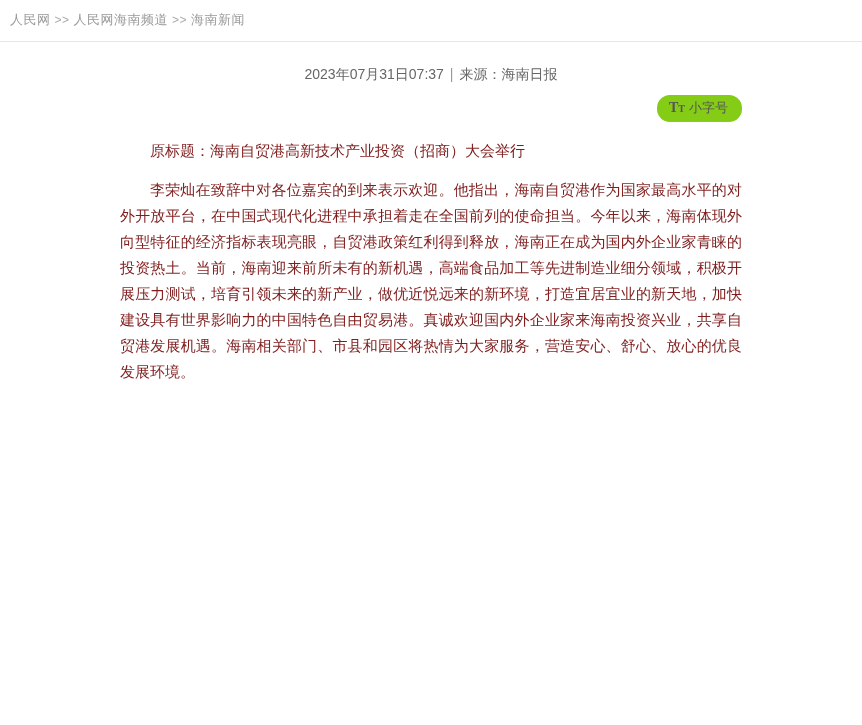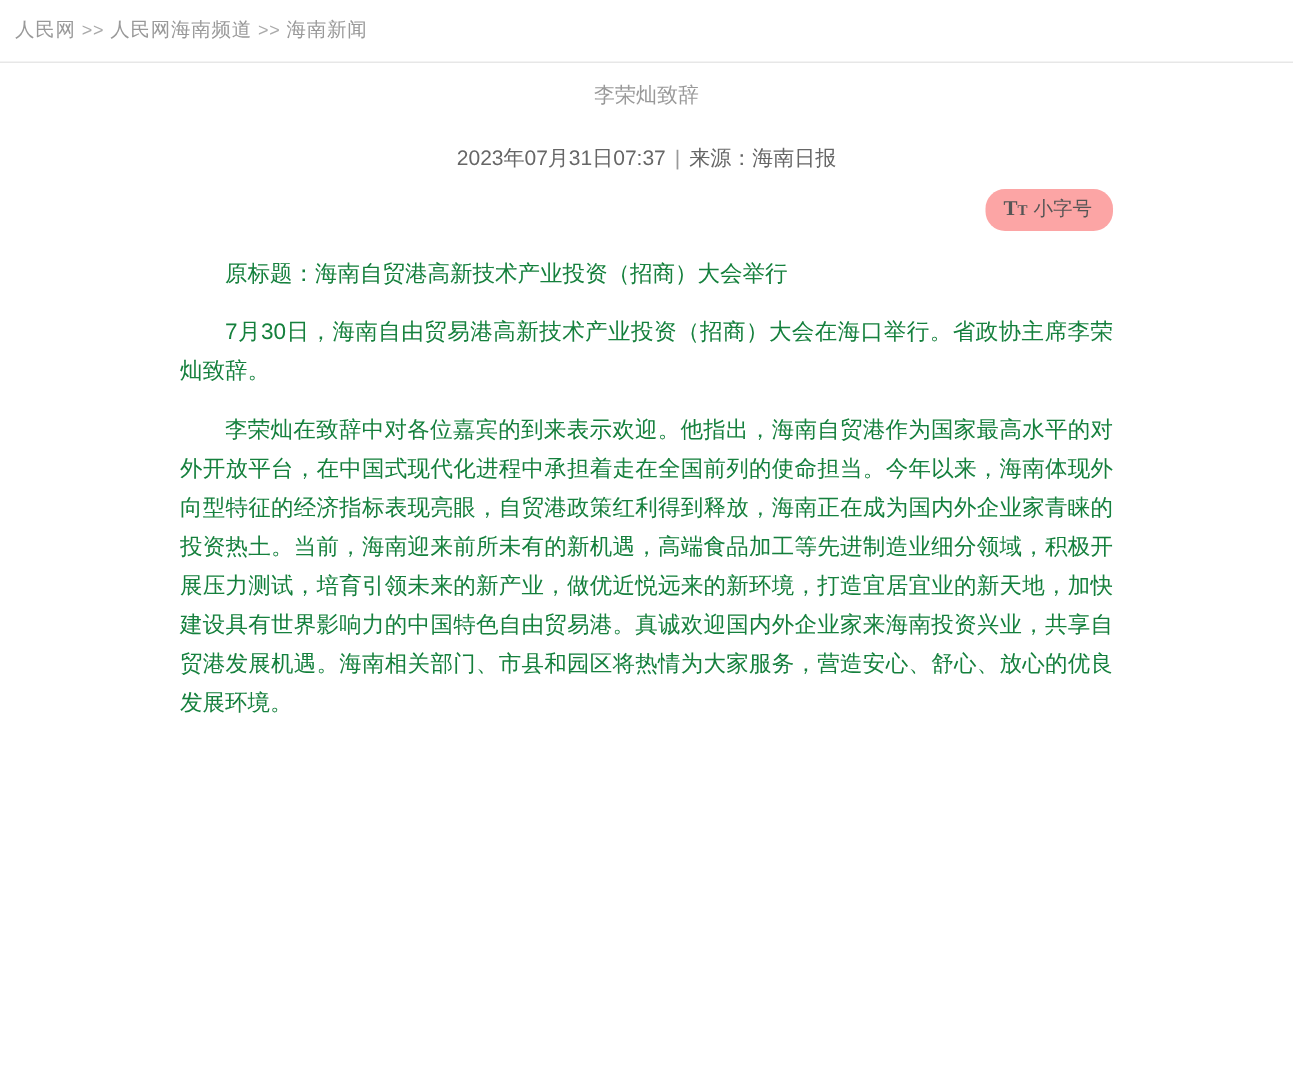--- a/index.html
+++ b/index.html
@@ -73,21 +73,21 @@
     color: #666666;
     text-decoration: none;
     cursor: pointer;
   }
   .toolbar {
     margin-top: 11px;
     text-align: right;
   }
   .font-size-pill {
     display: inline-block;
-    background: #fca5a5;
+    background: #84cc16;
     border-radius: 13px;
     padding: 4px 14px 5px 12px;
     font-size: 13px;
     color: #555555;
     cursor: pointer;
     line-height: 17px;
   }
   .font-size-pill .t-big {
     font-size: 14px;
     font-weight: 700;
@@ -100,54 +100,52 @@
   }
   .font-size-pill .pill-label {
     margin-left: 4px;
   }
   .article-body {
     margin-top: 16px;
   }
   .article-body p {
     font-size: 15px;
     line-height: 26px;
-    color: #15803d;
+    color: #7f1d1d;
     text-indent: 2em;
     margin: 0 0 13px 0;
     text-align: justify;
   }
 </style>
 </head>
 <body>
 
 <div class="page">
 
   <div class="breadcrumb">
     <a>人民网</a><span class="sep">&gt;&gt;</span><a>人民网海南频道</a><span class="sep">&gt;&gt;</span><a>海南新闻</a>
   </div>
 
   <div class="top-divider"></div>
 
   <div class="article">
 
 
-    <div class="article-subtitle">李荣灿致辞</div>
 
     <div class="article-meta">
       <span>2023年07月31日07:37</span><span class="meta-sep">|</span><span>来源：</span><a>海南日报</a>
     </div>
 
     <div class="toolbar">
       <span class="font-size-pill">
         <span class="t-big">T</span><span class="t-small">T</span><span class="pill-label">小字号</span>
       </span>
     </div>
 
     <div class="article-body">
       <p>原标题：海南自贸港高新技术产业投资（招商）大会举行</p>
-      <p>7月30日，海南自由贸易港高新技术产业投资（招商）大会在海口举行。省政协主席李荣灿致辞。</p>
       <p>李荣灿在致辞中对各位嘉宾的到来表示欢迎。他指出，海南自贸港作为国家最高水平的对外开放平台，在中国式现代化进程中承担着走在全国前列的使命担当。今年以来，海南体现外向型特征的经济指标表现亮眼，自贸港政策红利得到释放，海南正在成为国内外企业家青睐的投资热土。当前，海南迎来前所未有的新机遇，高端食品加工等先进制造业细分领域，积极开展压力测试，培育引领未来的新产业，做优近悦远来的新环境，打造宜居宜业的新天地，加快建设具有世界影响力的中国特色自由贸易港。真诚欢迎国内外企业家来海南投资兴业，共享自贸港发展机遇。海南相关部门、市县和园区将热情为大家服务，营造安心、舒心、放心的优良发展环境。</p>
 
     </div>
 
   </div>
 
 </div>
 
 </body></html>

